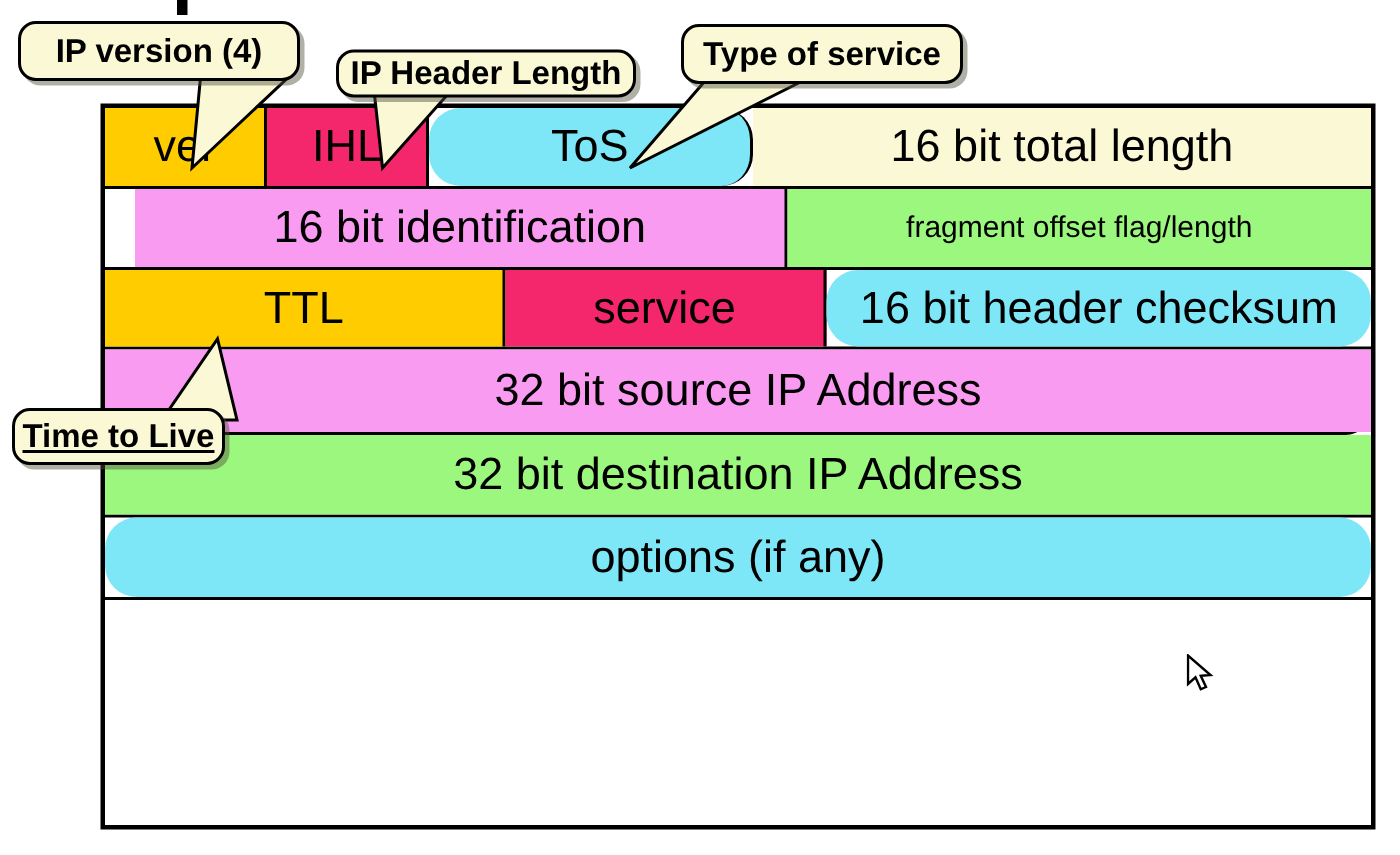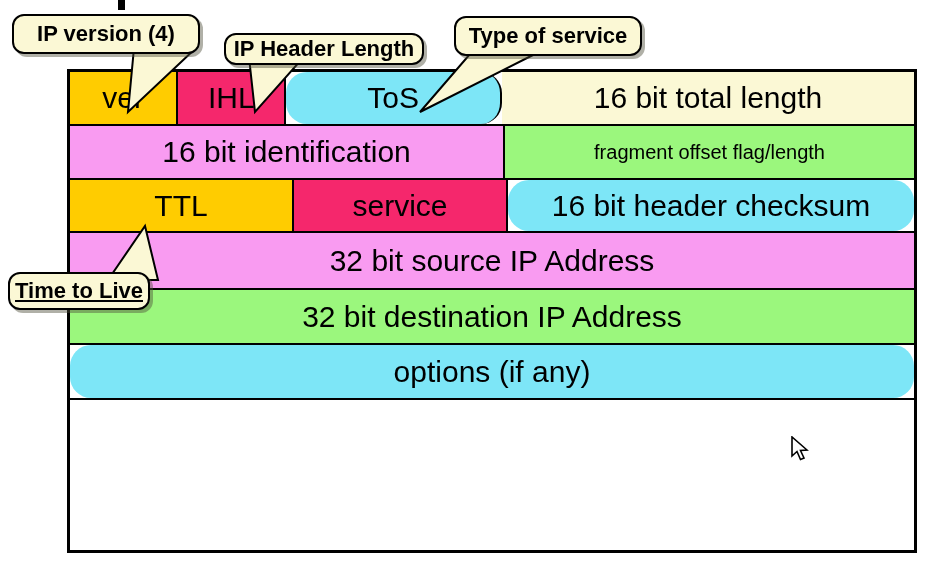--- a/index.html
+++ b/index.html
@@ -65,32 +65,32 @@
   .c-pinkd  { background: #f5276c; }
   .c-cyan   { background: #7de6f7; border-radius: 21px; }
   .c-cream  { background: #fbf8d5; }
   .c-magenta{ background: #f99bf1; }
   .c-green  { background: #9bf77d; }
 
   
   .r1 { height: 54px; }
   .r2 { height: 54px; }
   .r3 { height: 53px; }
-  .r4 { height: 57px; }
+  .r4 { height: 57px; border-radius: 17px; }
   .r5 { height: 55px; }
   .r6 { height: 55px; }
   .r7 { height: 150px; flex: 1 1 auto; }
 
   
   .w-ver  { width: 109px; }
   .w-ihl  { width: 109px; }
   .w-tos  { width: 217px; }
   .w-half { width: 415px; }
-  .w-idf  { width: 435px; }
-  .w-ttl  { width: 224px; }
+  .w-idf  { width: 435px; margin-left: 20px; }
+  .w-ttl  { width: 267px; }
   .w-prot { width: 214px; }
   .w-full { width: 100%; }
 
   .cell.small { font-size: 20px; }
 
   
   .callout {
     position: absolute;
     background: #fbf8d5;
     border: 2px solid #000000;

